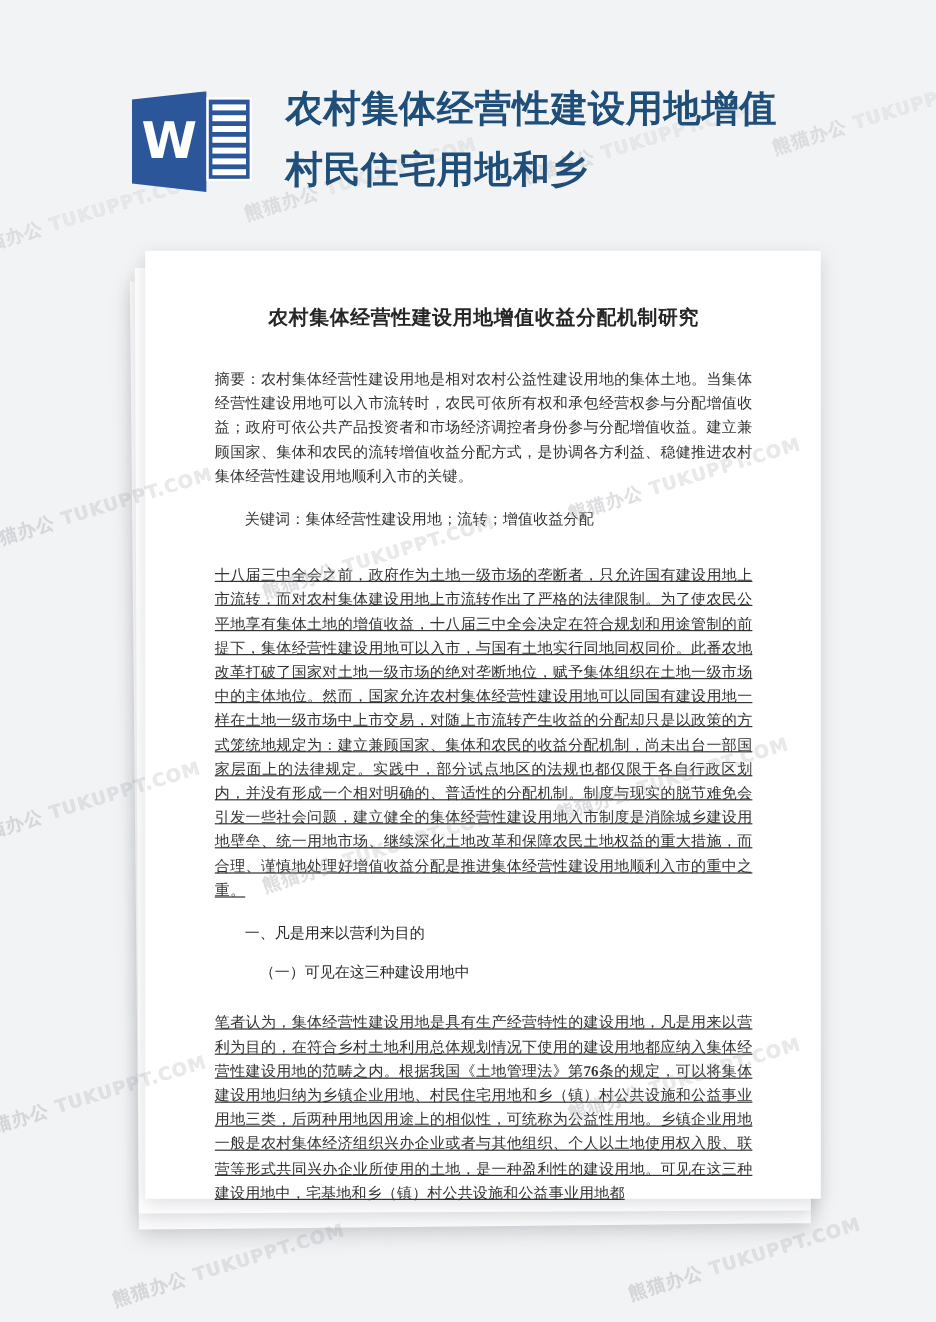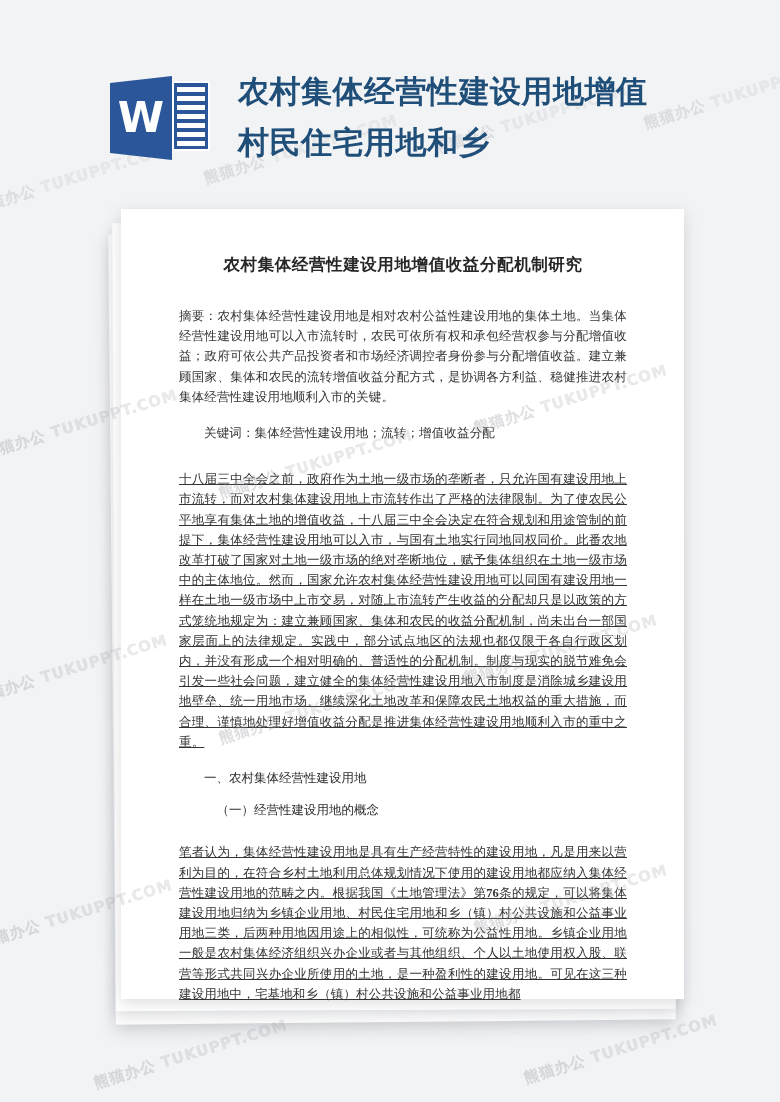--- a/index.html
+++ b/index.html
@@ -205,23 +205,23 @@
     <div class="page-body">
 
       <div class="doc-title">农村集体经营性建设用地增值收益分配机制研究</div>
 
       <p class="para para-abstract">摘要：农村集体经营性建设用地是相对农村公益性建设用地的集体土地。当集体经营性建设用地可以入市流转时，农民可依所有权和承包经营权参与分配增值收益；政府可依公共产品投资者和市场经济调控者身份参与分配增值收益。建立兼顾国家、集体和农民的流转增值收益分配方式，是协调各方利益、稳健推进农村集体经营性建设用地顺利入市的关键。</p>
 
       <p class="para para-keywords">关键词：集体经营性建设用地；流转；增值收益分配</p>
 
       <p class="para para-indent">十八届三中全会之前，政府作为土地一级市场的垄断者，只允许国有建设用地上市流转，而对农村集体建设用地上市流转作出了严格的法律限制。为了使农民公平地享有集体土地的增值收益，十八届三中全会决定在符合规划和用途管制的前提下，集体经营性建设用地可以入市，与国有土地实行同地同权同价。此番农地改革打破了国家对土地一级市场的绝对垄断地位，赋予集体组织在土地一级市场中的主体地位。然而，国家允许农村集体经营性建设用地可以同国有建设用地一样在土地一级市场中上市交易，对随上市流转产生收益的分配却只是以政策的方式笼统地规定为：建立兼顾国家、集体和农民的收益分配机制，尚未出台一部国家层面上的法律规定。实践中，部分试点地区的法规也都仅限于各自行政区划内，并没有形成一个相对明确的、普适性的分配机制。制度与现实的脱节难免会引发一些社会问题，建立健全的集体经营性建设用地入市制度是消除城乡建设用地壁垒、统一用地市场、继续深化土地改革和保障农民土地权益的重大措施，而合理、谨慎地处理好增值收益分配是推进集体经营性建设用地顺利入市的重中之重。</p>
 
-      <p class="heading-1">一、农村集体经营性建设用地</p>
-
-      <p class="heading-2">（一）经营性建设用地的概念</p>
+      <p class="heading-1">一、凡是用来以营利为目的</p>
+
+      <p class="heading-2">（一）可见在这三种建设用地中</p>
 
       <p class="para para-indent"><span>笔者认为，集体经营性建设用地是具有生产经营特性的建设用地，凡是用来以营利为目的，在符合乡村土地利用总体规划情况下使用的建设用地都应纳入集体经营性建设用地的范畴之内。根据我国《土地管理法》第</span><span class="bold-num">76</span><span>条的规定，可以将集体建设用地归纳为乡镇企业用地、村民住宅用地和乡（镇）村公共设施和公益事业用地三类，后两种用地因用途上的相似性，可统称为公益性用地。乡镇企业用地一般是农村集体经济组织兴办企业或者与其他组织、个人以土地使用权入股、联营等形式共同兴办企业所使用的土地，是一种盈利性的建设用地。可见在这三种建设用地中，宅基地和乡（镇）村公共设施和公益事业用地都</span></p>
 
     </div>
   </div>
 </div>
 
 <div class="wm-layer">
   <div class="wm" style="left:-20px; top:415px;">熊猫办公 TUKUPPT.COM</div>
   <div class="wm" style="left:470px; top:390px;">熊猫办公 TUKUPPT.COM</div>

